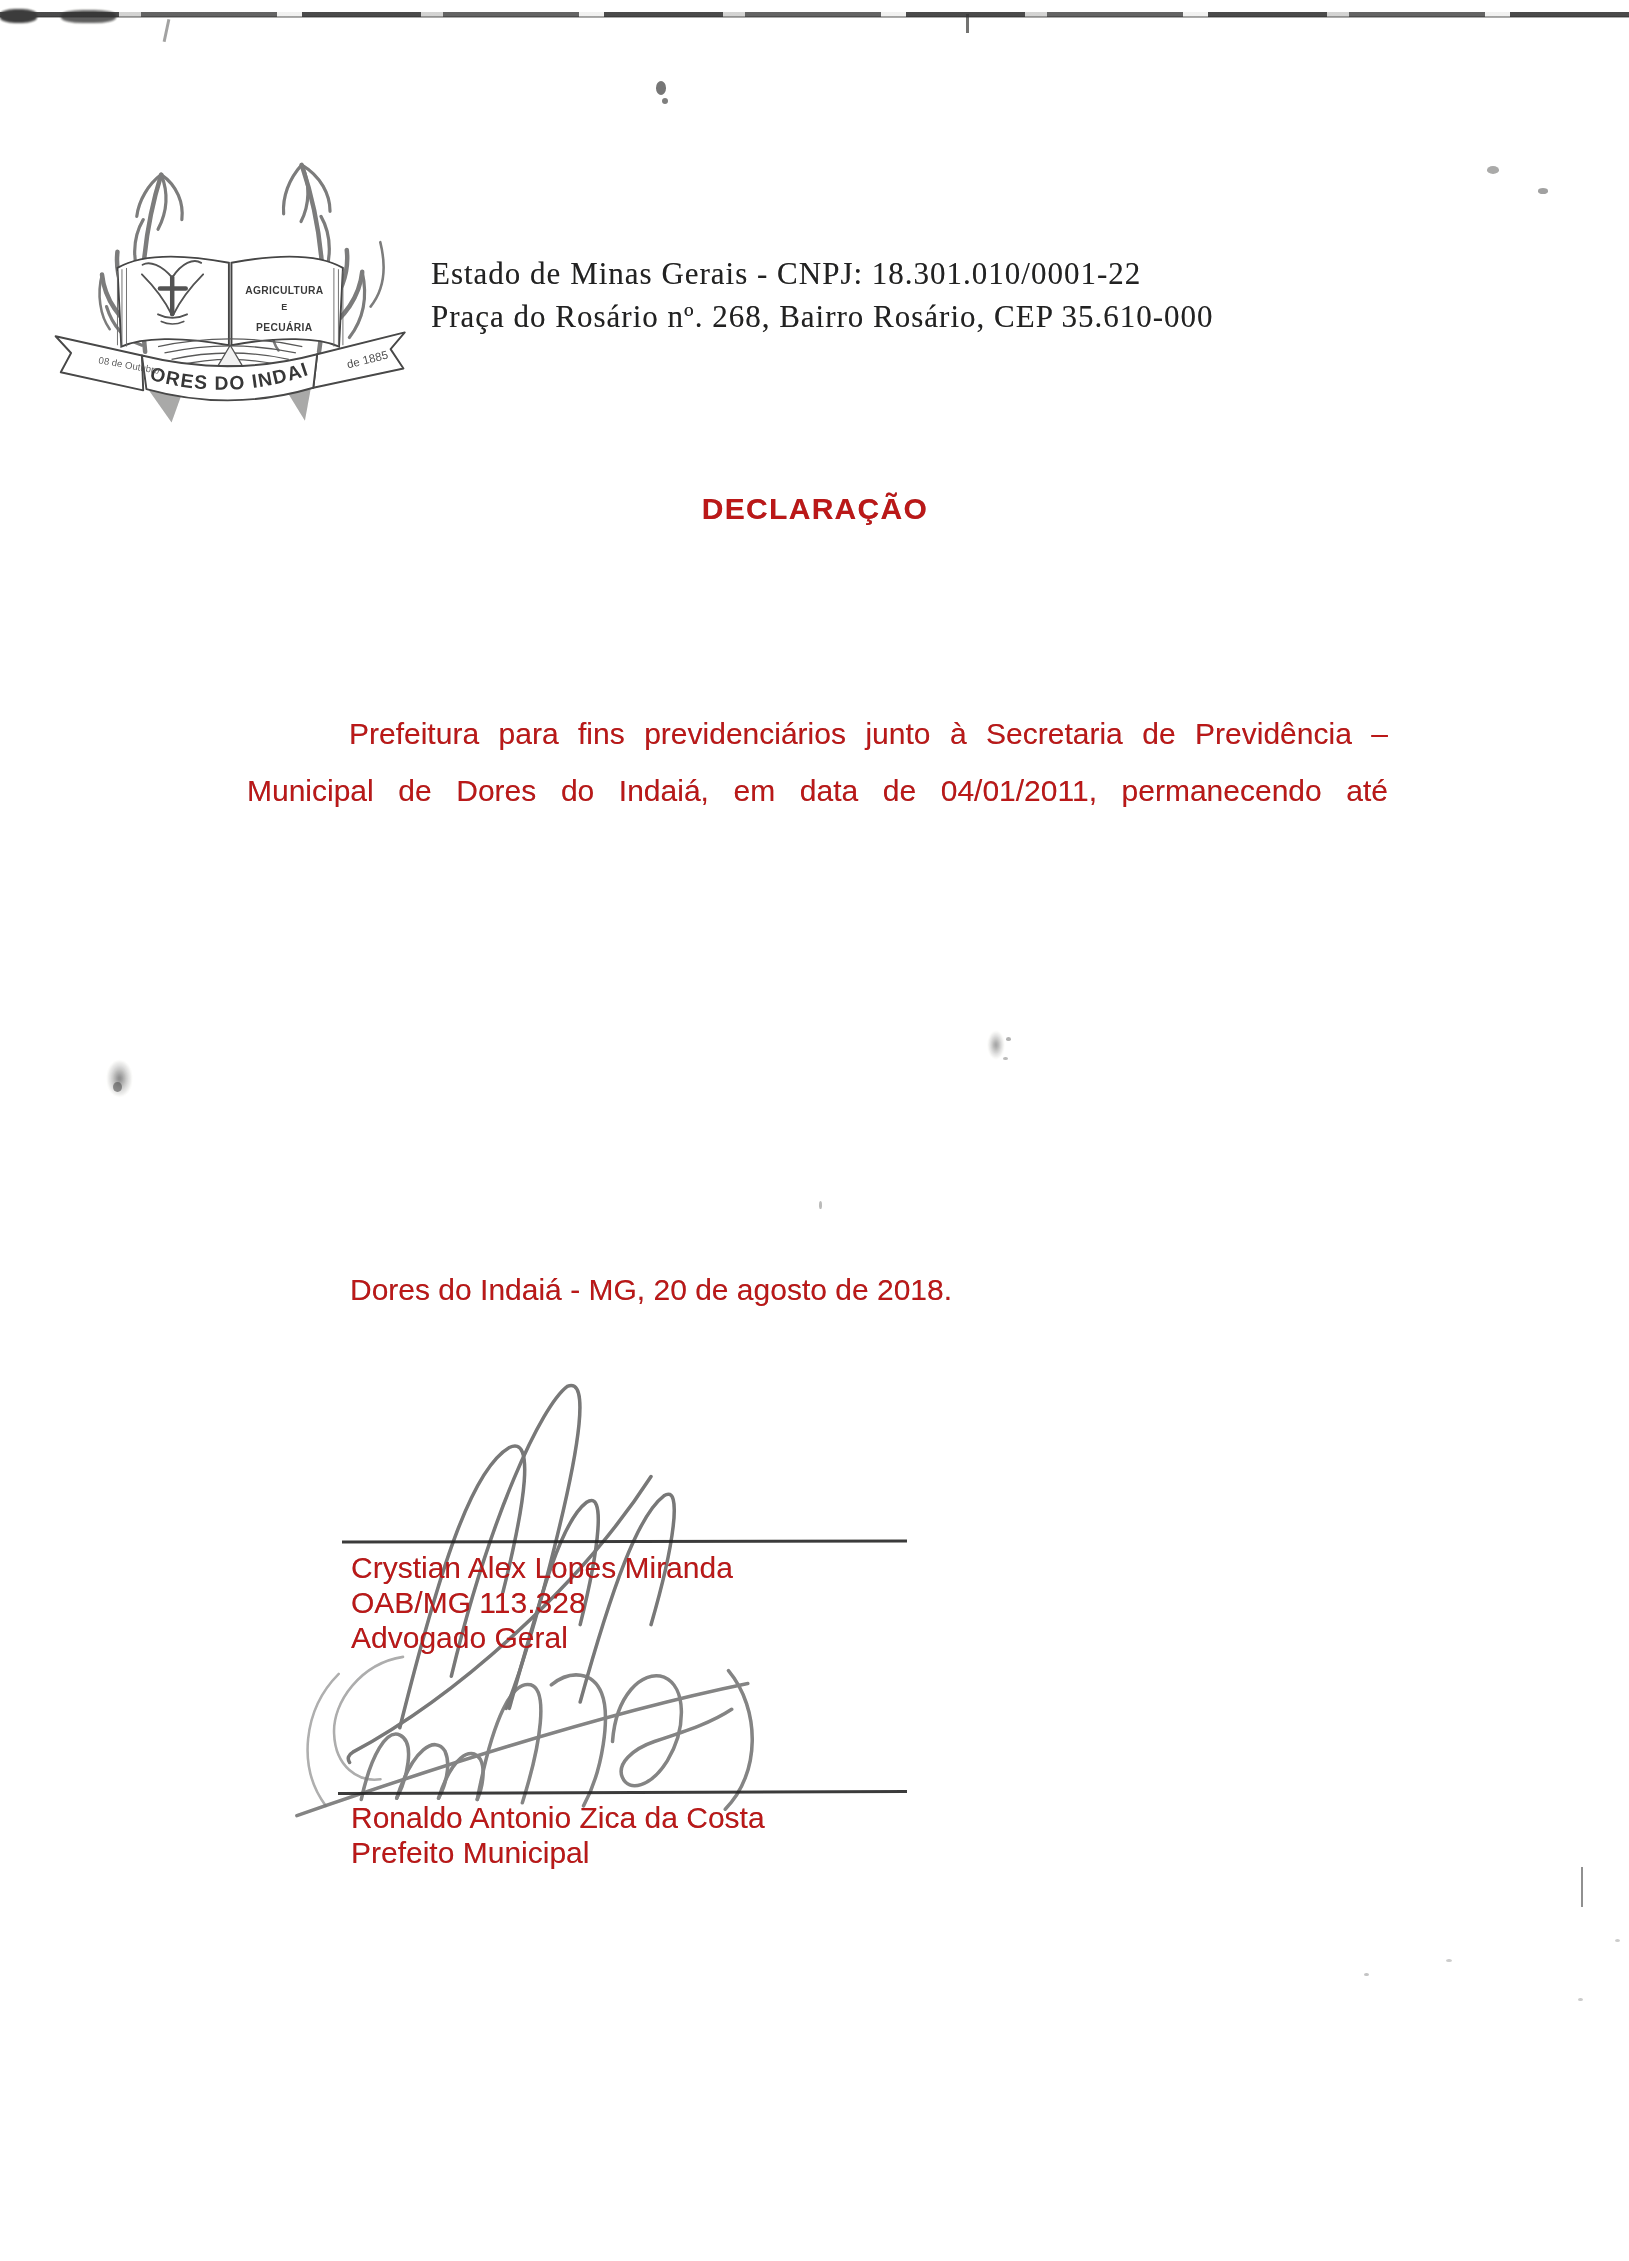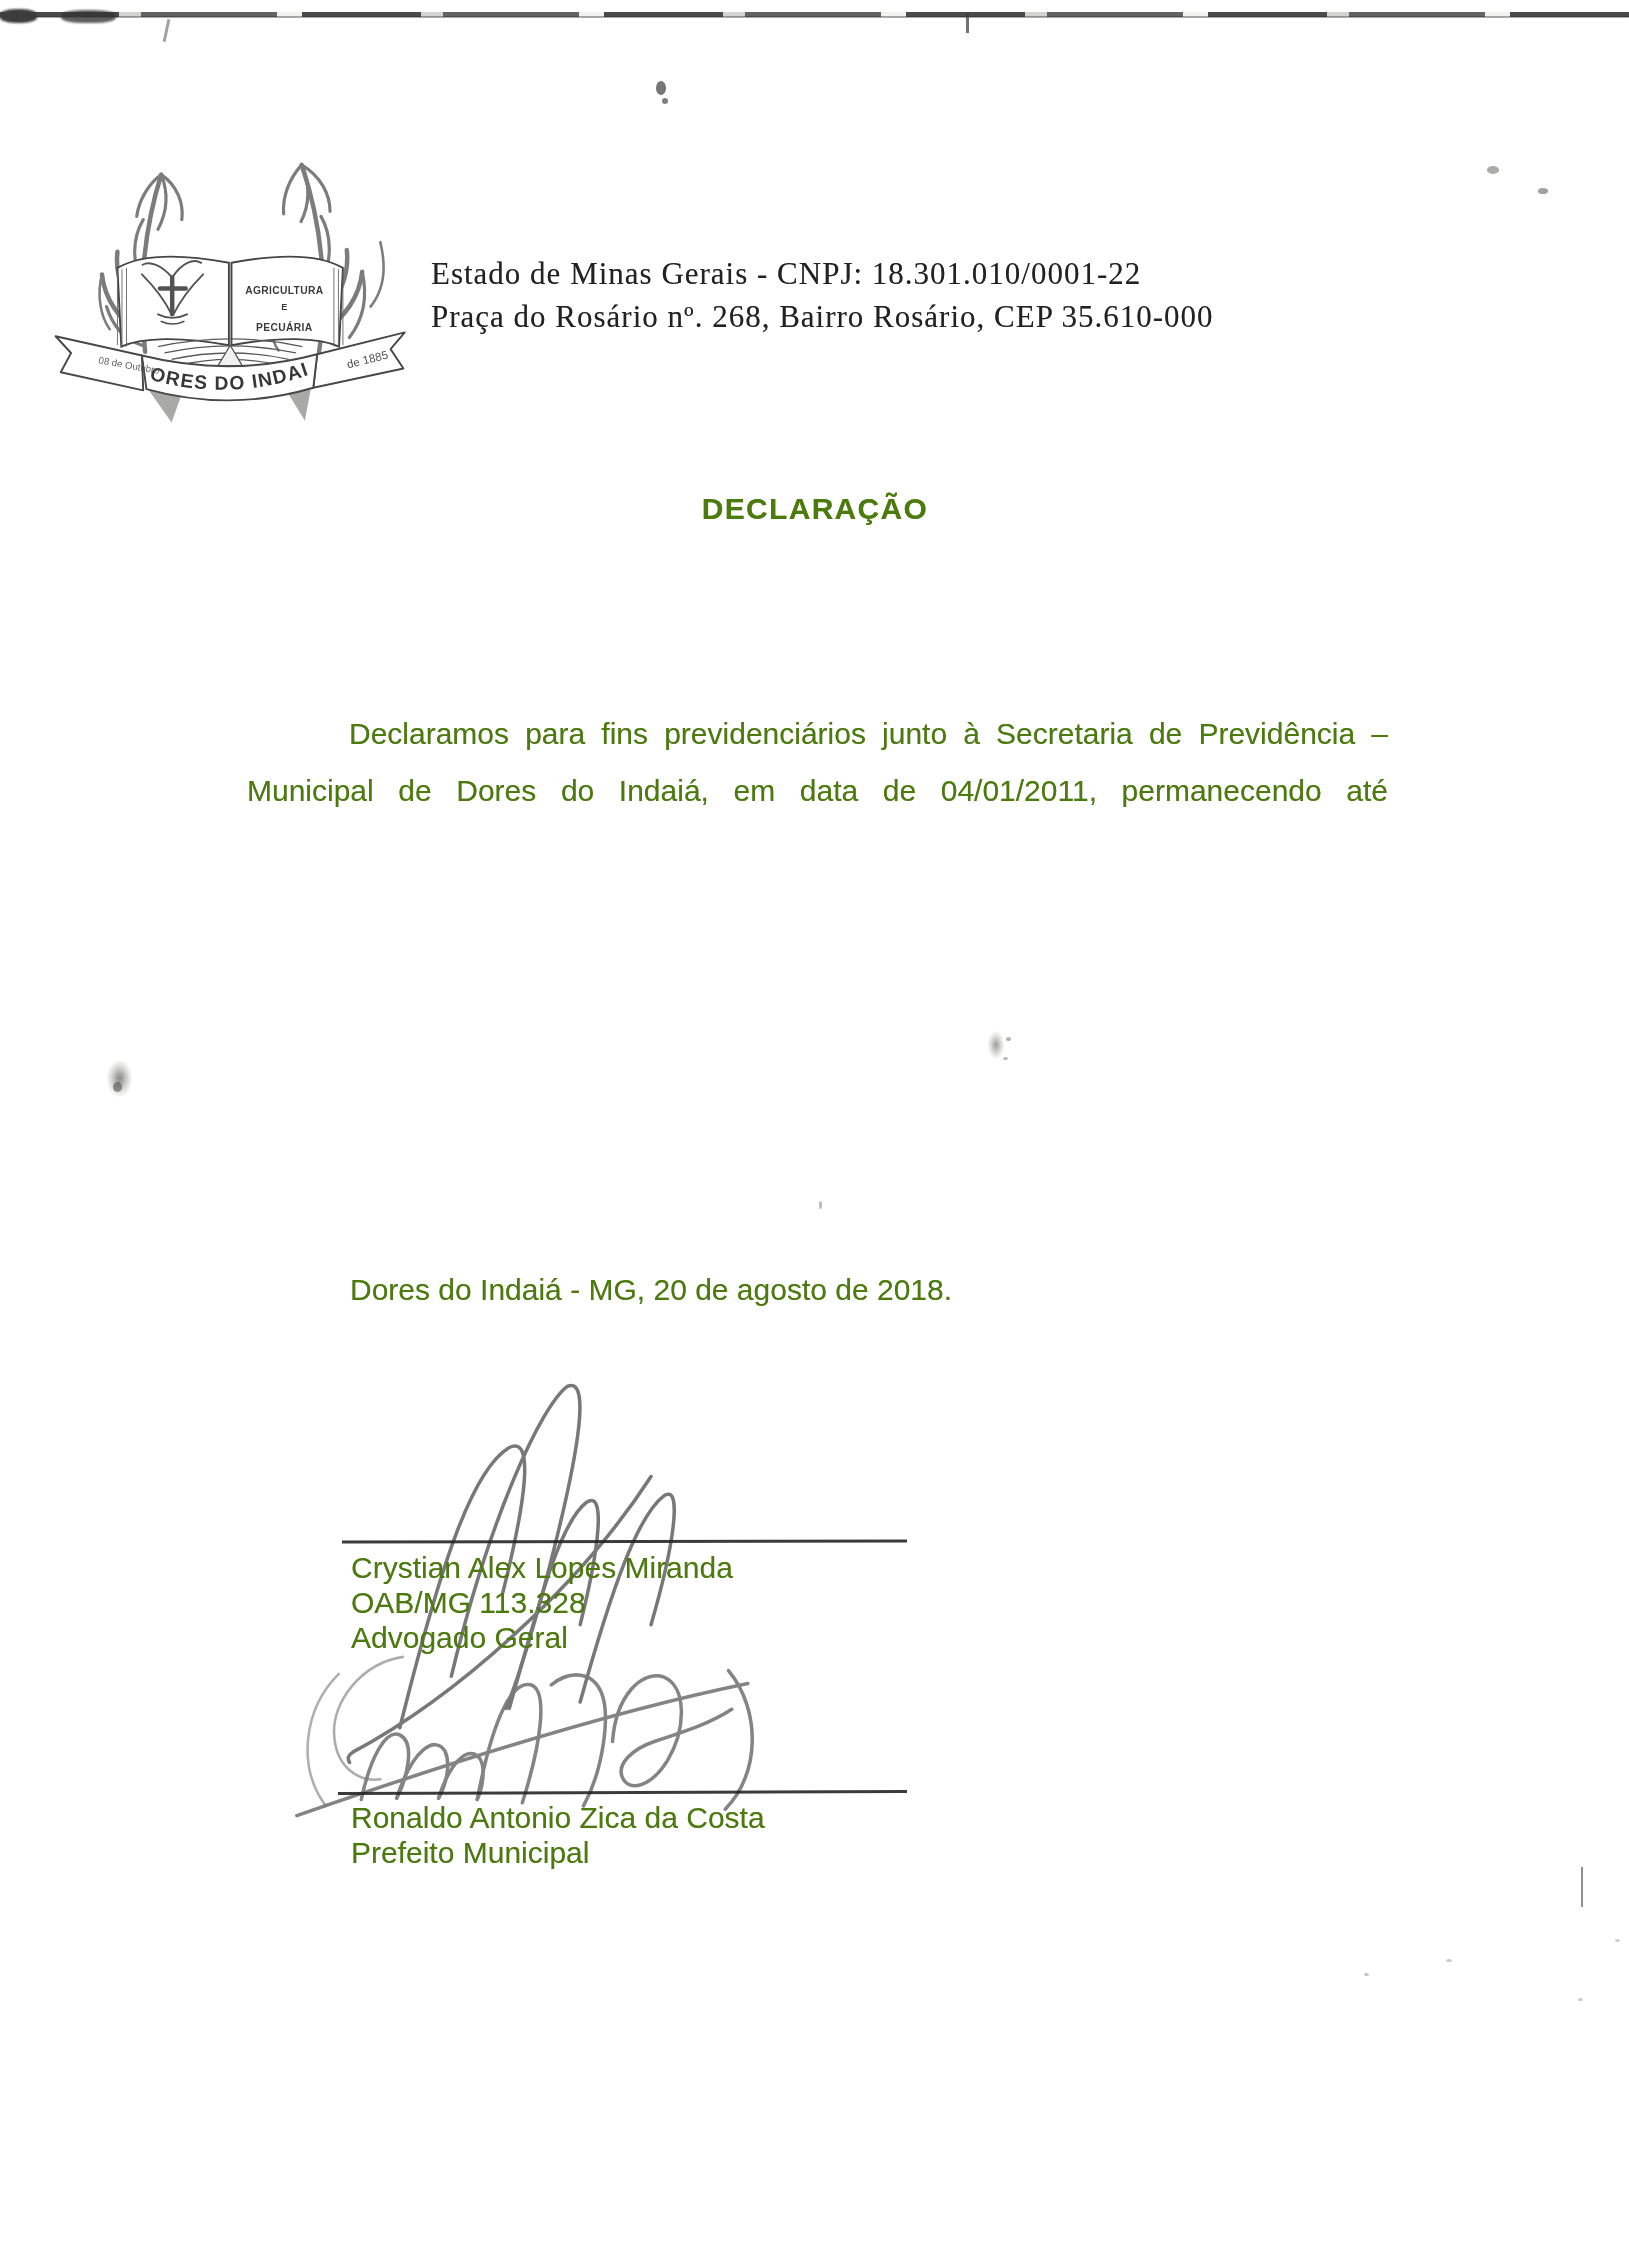--- a/index.html
+++ b/index.html
@@ -6,21 +6,21 @@
   .page{
     position:relative;
     width:1630px;height:2261px;
     margin:0 auto;
     background:#fdfdfc;
     overflow:hidden;
     font-family:"Liberation Sans","DejaVu Sans",sans-serif;
     filter:blur(0.2px) contrast(1.04);
   }
   .abs{position:absolute;}
-  .ink{color:#4d7c0f;text-shadow:0 0 0.6px rgba(60,60,60,.45);}
+  .ink{color:#b91c1c;text-shadow:0 0 0.6px rgba(60,60,60,.45);}
   .serif{font-family:"Liberation Serif","DejaVu Serif",serif;color:#262626;}
 
   
   .scan-edge1{left:0;top:11.6px;width:1630px;height:5.8px;
     background:repeating-linear-gradient(90deg,
       rgba(52,52,52,.88) 0 119px, rgba(52,52,52,.22) 119px 141px,
       rgba(62,62,62,.8) 141px 277px, rgba(62,62,62,.08) 277px 302px);
     filter:blur(0.6px);}
   .scan-edge2{left:0;top:16px;width:1630px;height:1.9px;background:rgba(45,45,45,.4);filter:blur(0.4px);}
   .edgeblob1{left:0;top:9px;width:37px;height:14px;background:#3f3f3f;border-radius:40%;filter:blur(1.3px);}
@@ -143,21 +143,21 @@
       <text x="470" y="336" font-size="18" fill="#4f4f4f" transform="rotate(-14 470 336)">de 1885</text>
     </g>
   </svg>
 
   <div class="abs ink serif hdr-line2">Estado de Minas Gerais - CNPJ: 18.301.010/0001-22</div>
   <div class="abs ink serif hdr-line3">Praça do Rosário nº. 268, Bairro Rosário, CEP 35.610-000</div>
 
   <div class="abs ink doc-title">DECLARAÇÃO</div>
 
   <div class="abs ink docbody">
-    <div class="bline first">Declaramos para fins previdenciários junto à Secretaria de Previdência –</div>
+    <div class="bline first">Prefeitura para fins previdenciários junto à Secretaria de Previdência –</div>
     <div class="bline">Municipal de Dores do Indaiá, em data de 04/01/2011, permanecendo até</div>
   </div>
 
   <div class="abs ink dateline">Dores do Indaiá - MG, 20 de agosto de 2018.</div>
 
   <svg class="abs" style="left:271px;top:1354px;" width="438" height="464" viewBox="0 0 680 720">
     <g stroke="#6a6a6a" stroke-width="5.5" fill="none" stroke-linecap="round" opacity=".9">
       <path d="M 280 500 C 340 250 420 80 460 50 C 495 35 480 140 440 300 C 410 420 385 500 365 550"></path>
       <path d="M 200 580 C 260 340 310 180 370 145 C 410 125 395 230 360 370"></path>
       <path d="M 370 550 C 420 370 450 260 490 230 C 520 210 510 300 480 420"></path>

